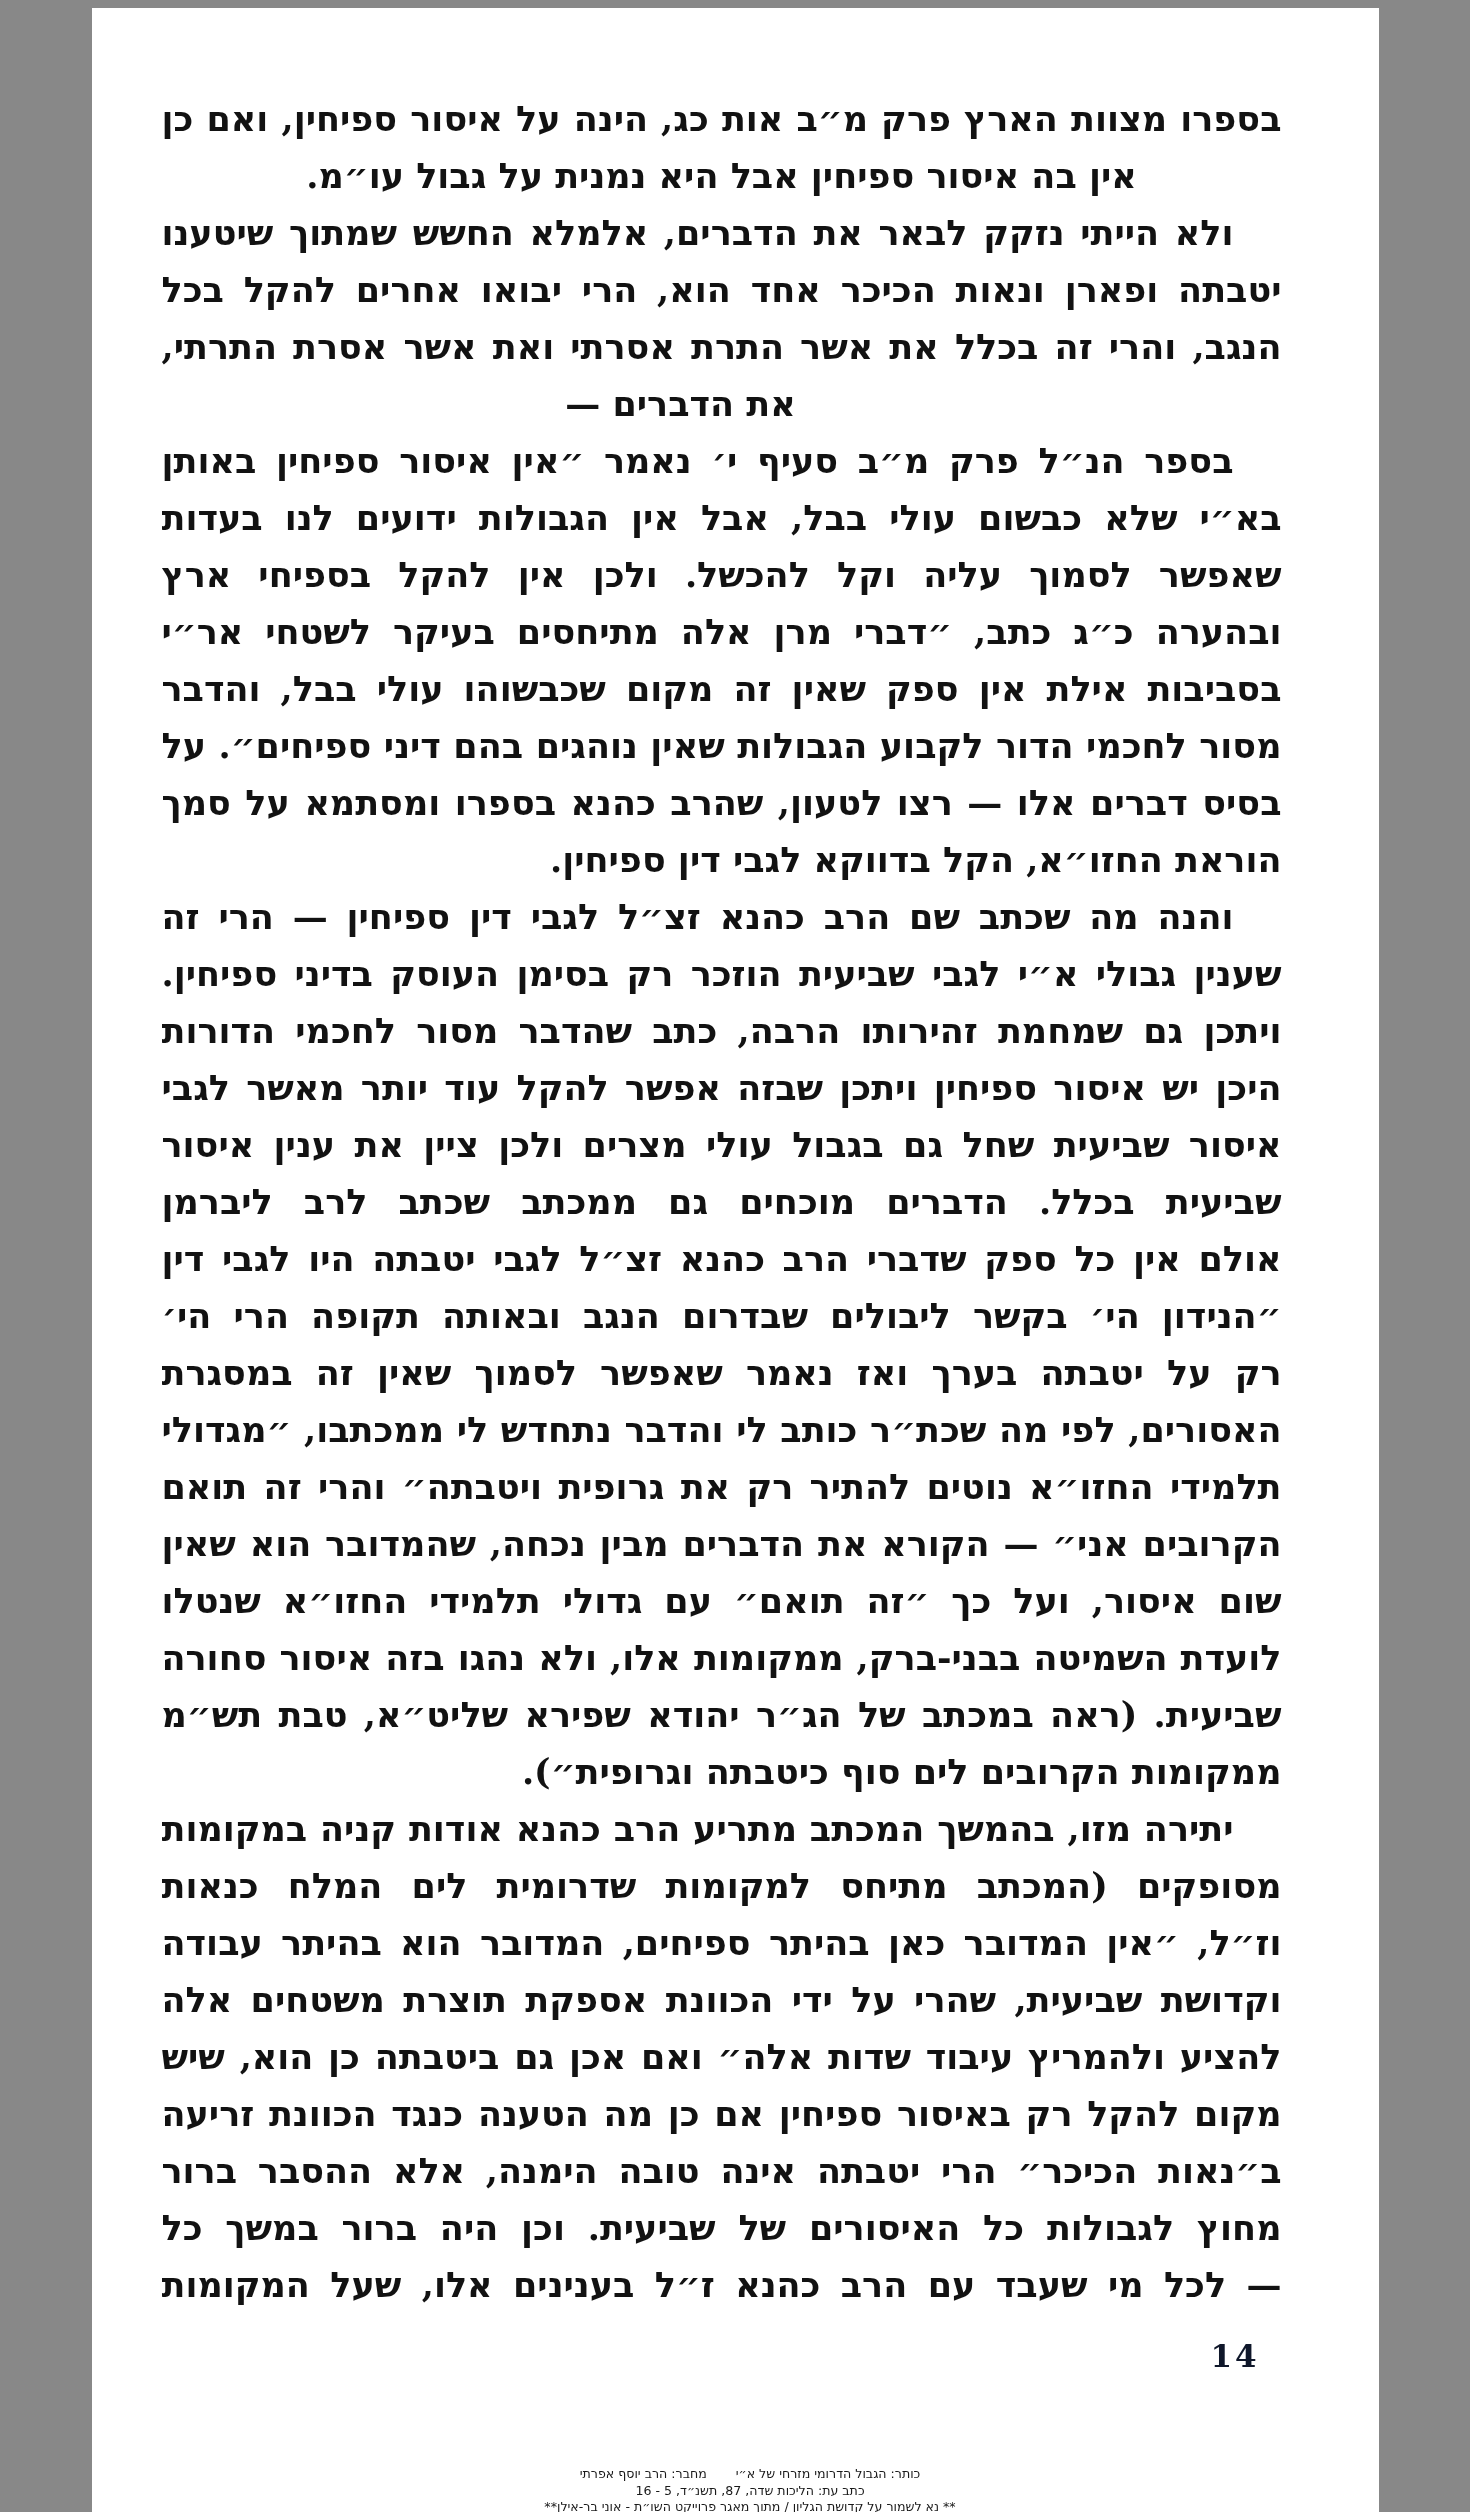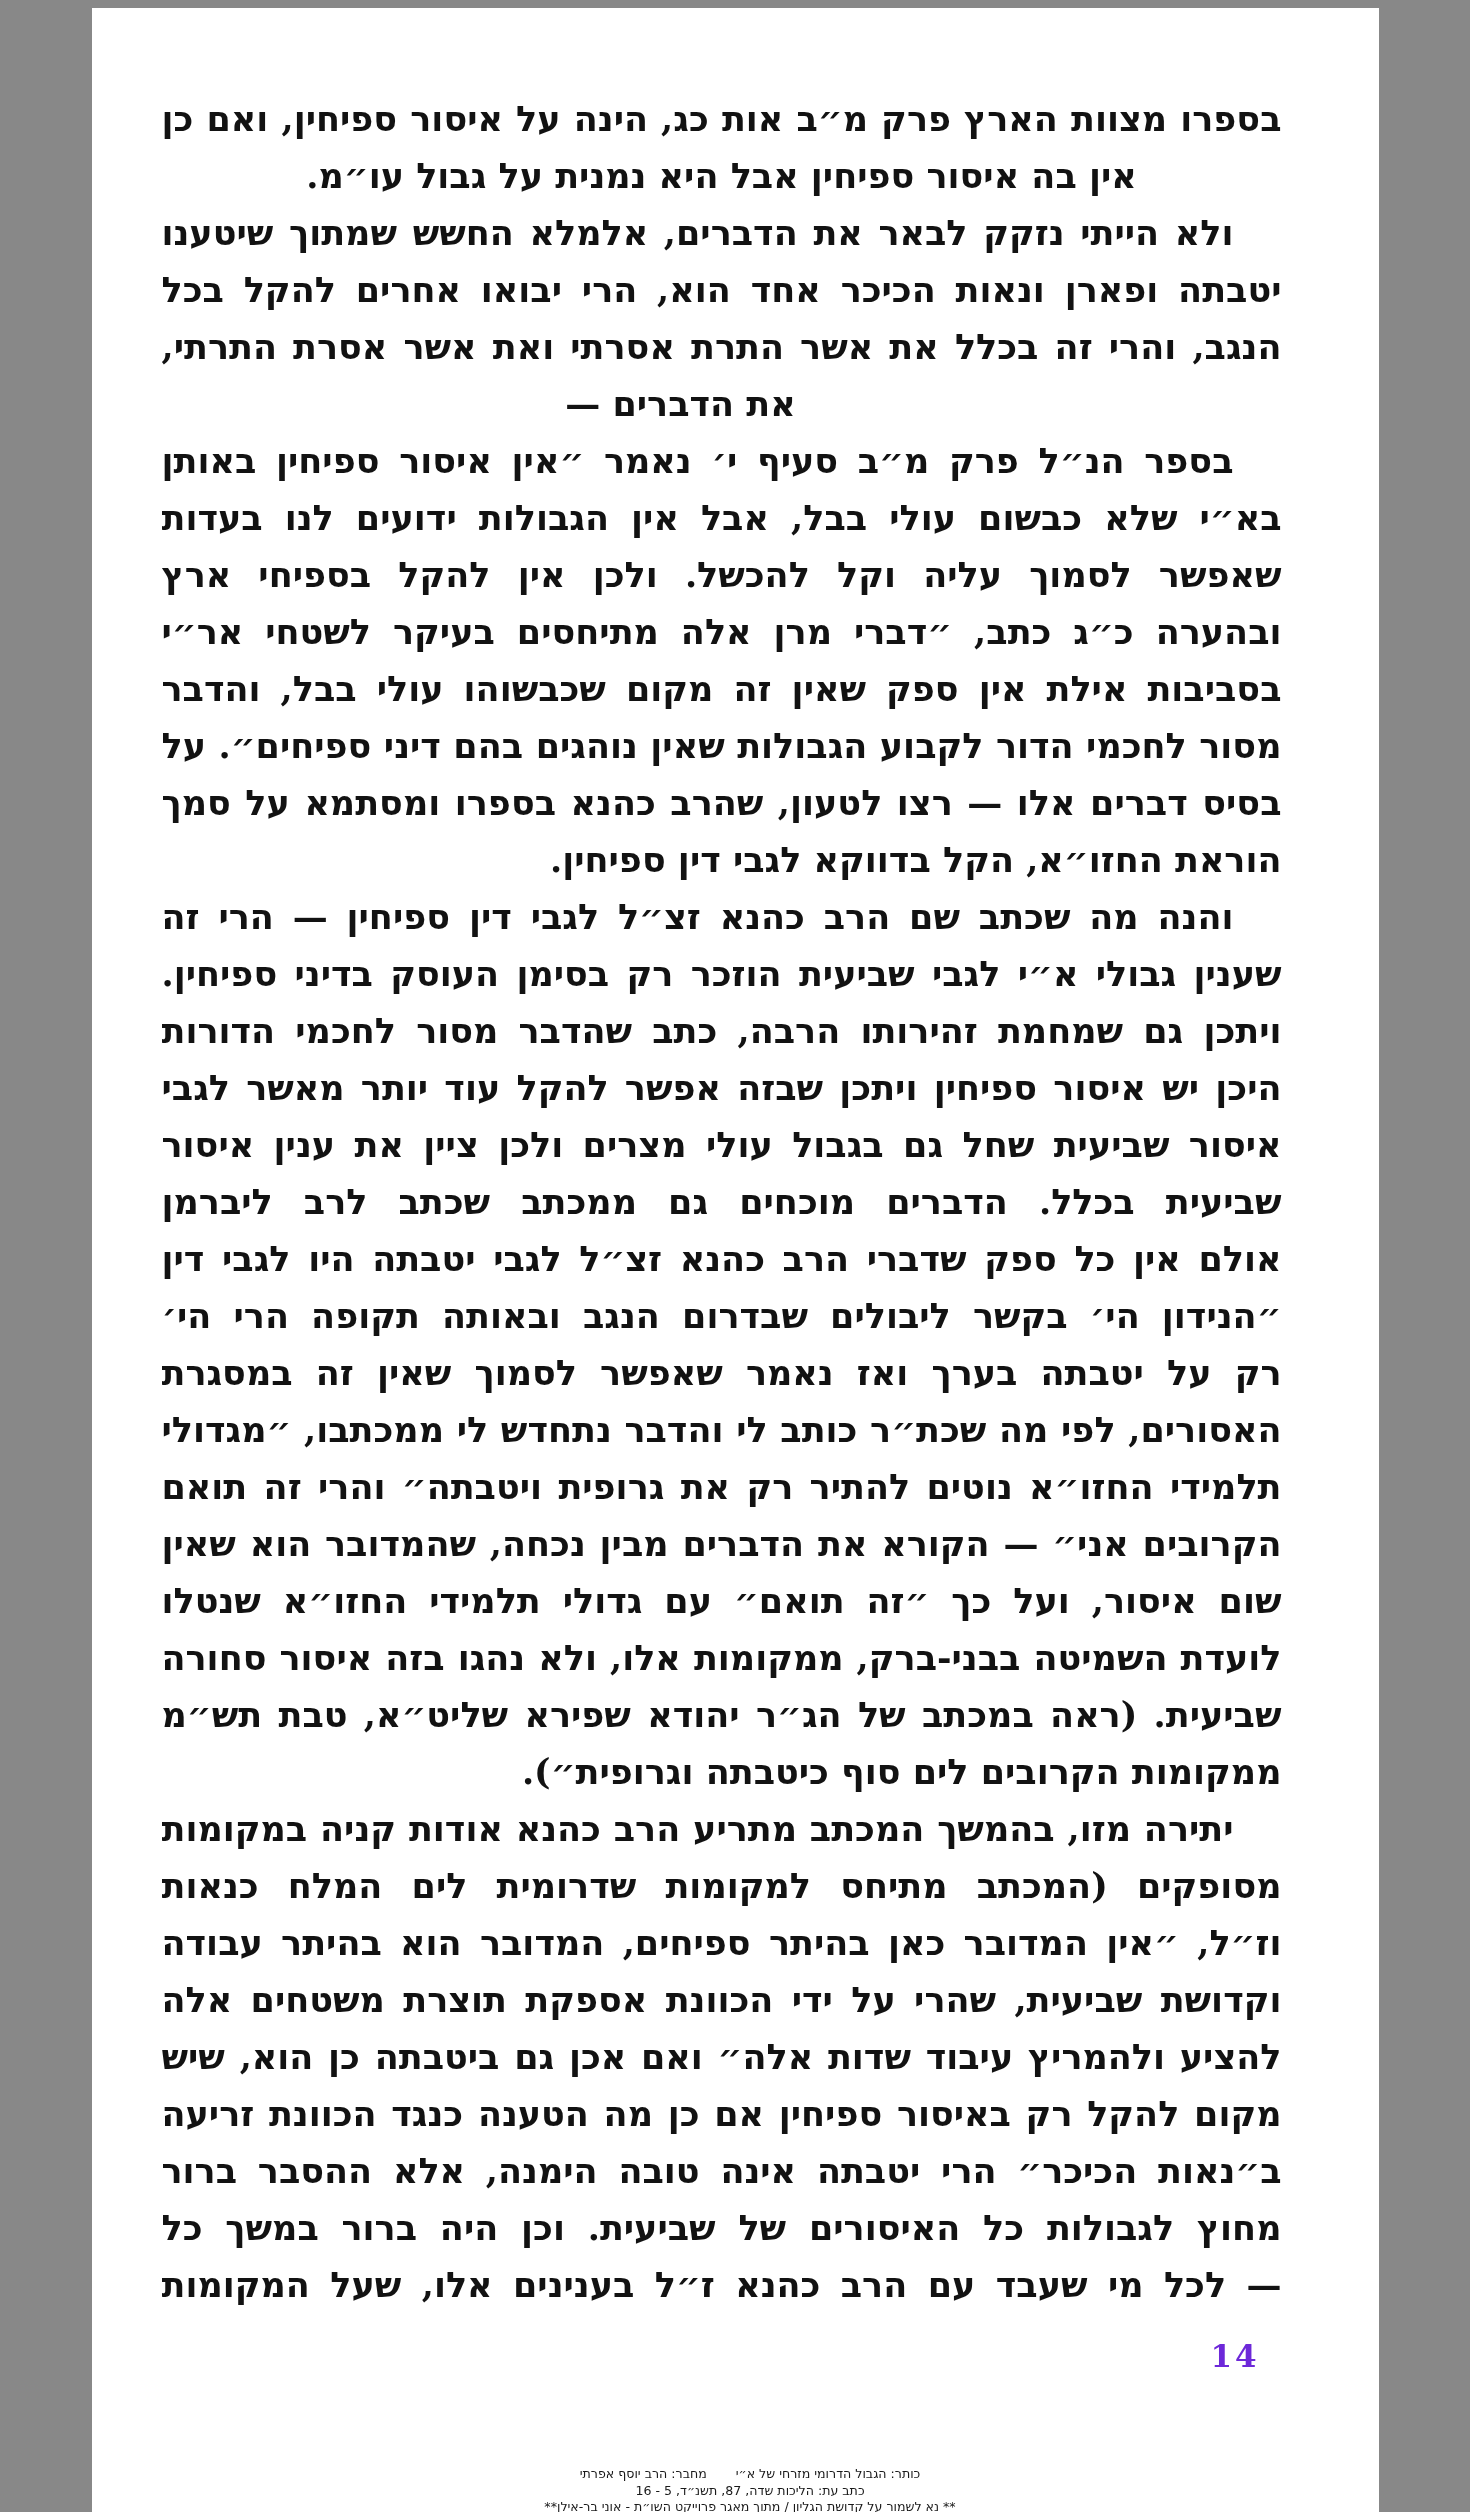--- a/index.html
+++ b/index.html
@@ -32,21 +32,21 @@
   .line.r { text-align: center; }
   .line.l { text-align: right; }
   .page-number {
     position: absolute;
     top: 2330px;
     right: 119px;
     font-family: "DejaVu Serif", "DejaVu Sans", serif;
     font-weight: 600;
     font-size: 31px;
     letter-spacing: 2.9px;
-    color: #6d28d9;
+    color: #0f172a;
     direction: ltr;
   }
   .footer {
     position: absolute;
     top: 2458px;
     left: 15px;
     width: 100%;
     text-align: center;
     font-family: "DejaVu Sans", sans-serif;
     font-size: 12.6px;

